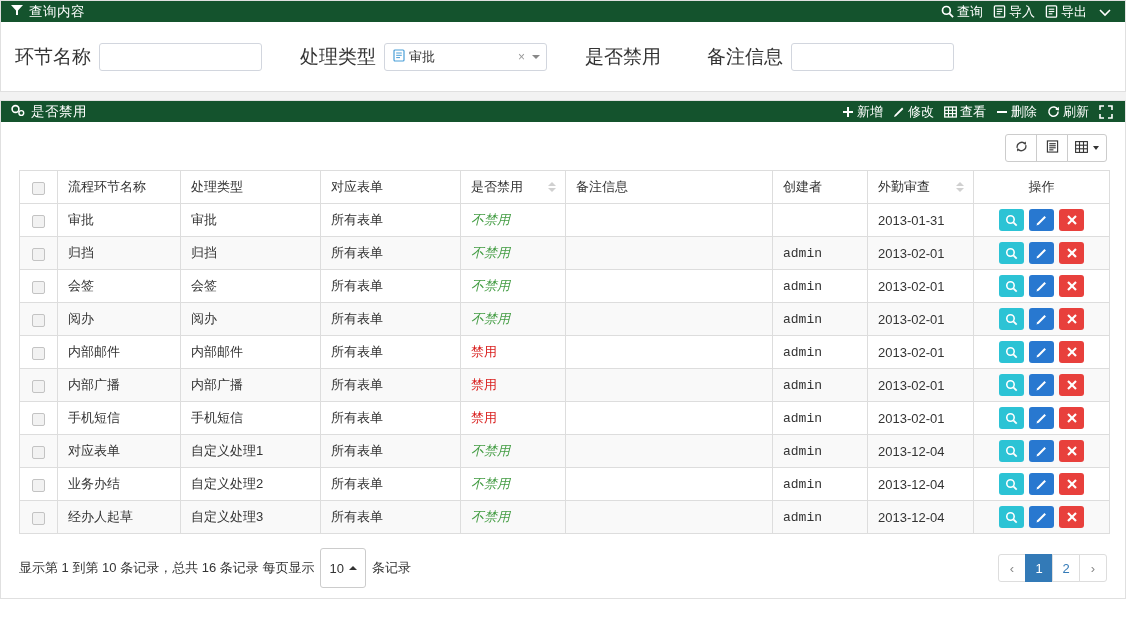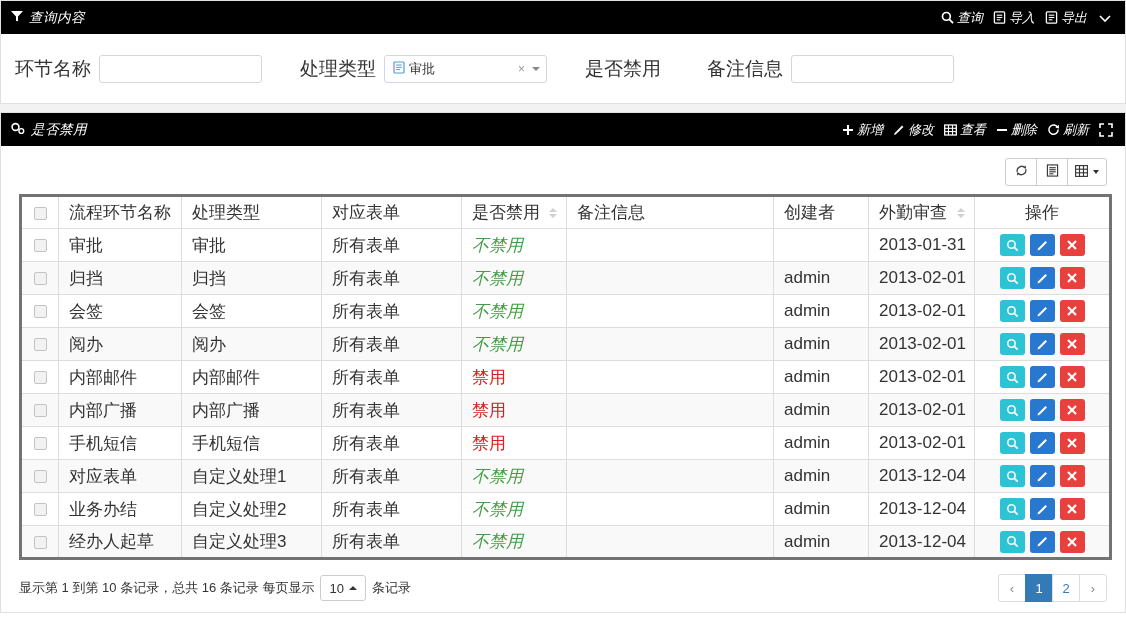--- a/index.html
+++ b/index.html
@@ -14,29 +14,28 @@
   }
   .page { width: 1126px; height: 631px; background: #ffffff; position: relative; }
 
   
   .panel {
     background: #fff;
     border: 1px solid #e0e0e0;
     border-top: none;
   }
   .panel-head {
-    background: #000000;
+    background: #14532d;
     color: #fff;
-    height: 33px;
+    height: 21px;
     display: flex;
     align-items: center;
     padding: 0 12px 0 10px;
     font-size: 13.5px;
     position: relative;
-    font-style: italic;
   }
   .panel-head .title {
     display: flex; align-items: center; gap: 6px; font-weight: normal;
     letter-spacing: .5px;
   }
   .panel-head .actions {
     margin-left: auto;
     display: flex; align-items: center; gap: 10px;
   }
   .head-btn {
@@ -121,22 +120,22 @@
     border-right: 3px solid transparent;
     border-top: 4px solid #333;
     margin-left: 2px;
   }
 
   
   .tbl-wrap { padding: 0 18px; }
   table.grid {
     width: 100%;
     border-collapse: collapse;
-    border: 3px solid #737373;
-    font-size: 17px;
+    border: 1px solid #737373;
+    font-size: 13px;
     table-layout: fixed;
   }
   table.grid th, table.grid td {
     border: 1px solid #ddd;
     padding: 0 10px;
     height: 33px;
     vertical-align: middle;
     text-align: left;
     font-weight: normal;
     overflow: hidden;
@@ -153,21 +152,21 @@
     border-right: 4px solid transparent;
   }
   .sorter i.up { border-bottom: 4px solid #d0d0d0; }
   .sorter i.dn { border-top: 4px solid #d0d0d0; }
   .col-chk  { width: 38px; text-align: center !important; padding: 0 !important; }
   .col-name { width: 123px; }
   .col-type { width: 140px; }
   .col-form { width: 140px; }
   .col-dis  { width: 105px; }
   .col-memo { width: 207px; }
-  .col-user { width: 95px; }
+  .col-user { width: 95px; font-family: Liberation Mono, monospace; }
   .col-date { width: 106px; }
   .col-op   { width: 136px; text-align: center !important; }
 
   table.grid tbody tr:nth-child(even) { background: #f9f9f9; }
   .chk {
     width: 13px; height: 13px;
     border: 1px solid #c3c3c3;
     background: #f2f2f2;
     display: inline-block;
     vertical-align: middle;
@@ -191,21 +190,21 @@
 
   
   .tbl-foot {
     display: flex; align-items: center;
     padding: 14px 18px 10px 18px;
     font-size: 13px; color: #333;
   }
   .page-size {
     display: inline-flex; align-items: center; gap: 5px;
     border: 1px solid #ccc; border-radius: 3px;
-    height: 26px; padding: 0 8px;
+    height: 40px; padding: 0 8px;
     margin: 0 6px;
     background: #fff; cursor: pointer;
   }
   .page-size .caret-up {
     width: 0; height: 0;
     border-left: 4px solid transparent;
     border-right: 4px solid transparent;
     border-bottom: 4px solid #333;
   }
   .pager { margin-left: auto; display: flex; }

